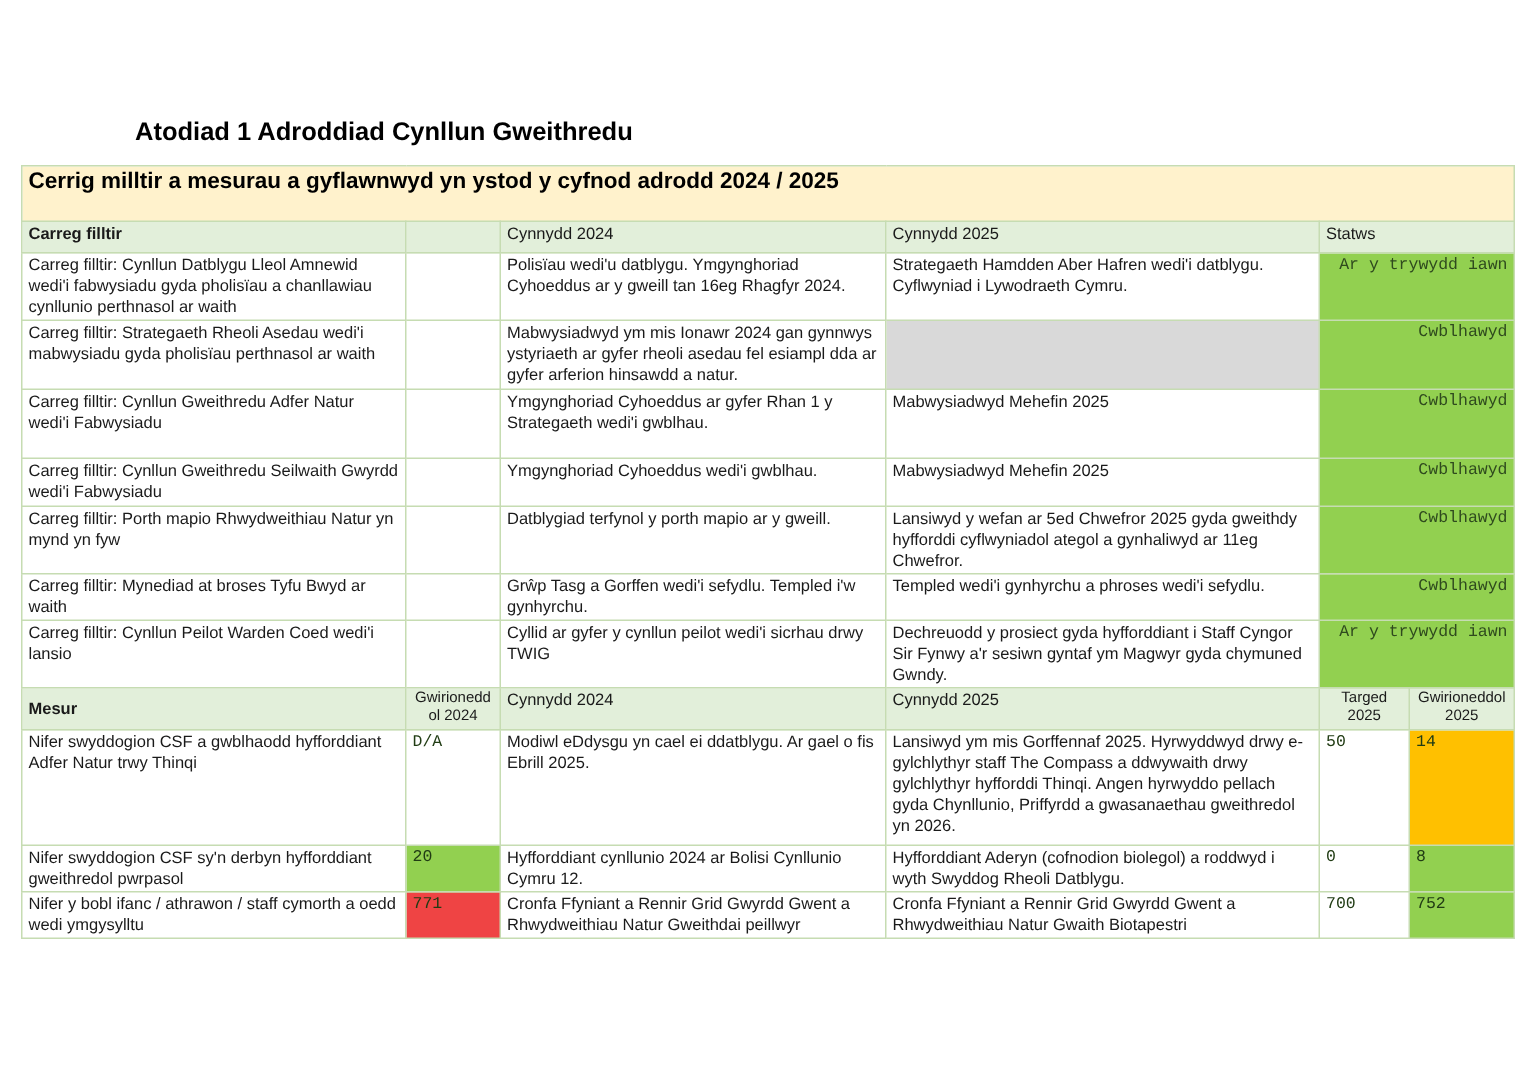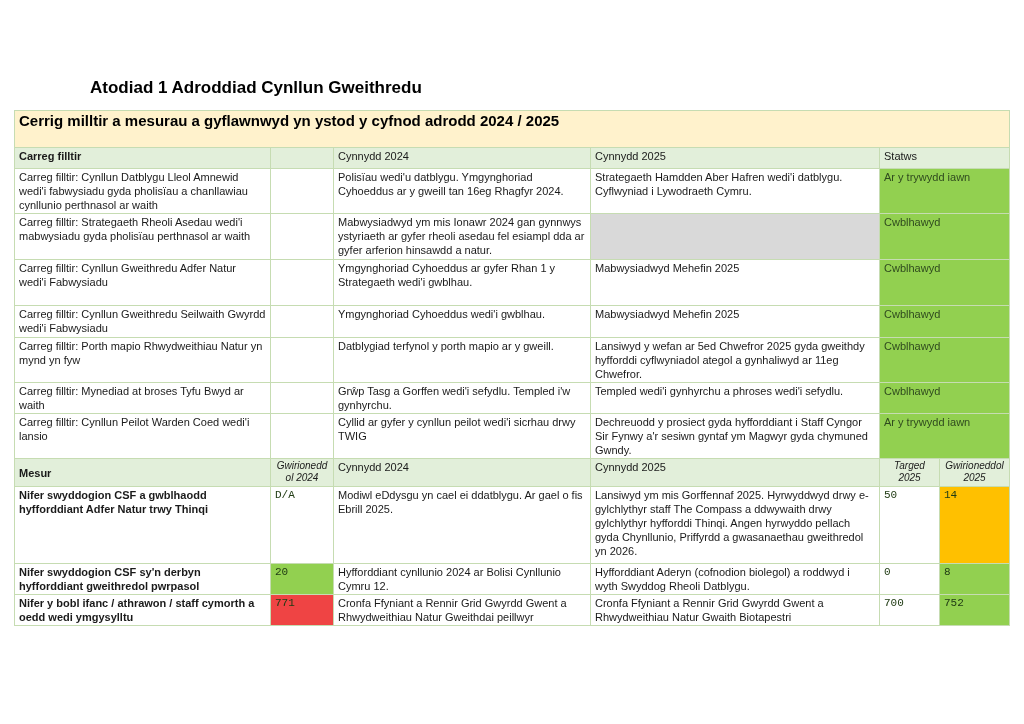--- a/index.html
+++ b/index.html
@@ -20,25 +20,25 @@
   table.report td {
     border:1px solid #c6dcb2; vertical-align:top; padding:1px 4px;
     word-wrap:break-word;
   }
   td.banner {
     background:#FFF2CC; font-size:15px; font-weight:bold; color:#000;
     padding:3px 5px; line-height:18px;
   }
   tr.hdr td { background:#E2EFDA; }
   td.hdr-bold { font-weight:bold; }
-  td.hdr-small { font-size:10px; text-align:center; line-height:12px; padding:1px 1px;font-style:italic; }
-  td.status { text-align:left; color:#2f4a1e; }
+  td.hdr-small { font-size:10px; text-align:center; line-height:12px; padding:1px 1px; }
+  td.status { text-align:right; color:#2f4a1e;font-family:Liberation Mono, monospace; }
   td.num { color:#213c14;font-family:Liberation Mono, monospace; }
   td.gray-empty { }
-  td.measure-name { vertical-align:middle;font-weight:bold; }
+  td.measure-name { vertical-align:middle; }
 </style>
 </head>
 <body>
 
 <div class="doc-title">Atodiad 1 Adroddiad Cynllun Gweithredu</div>
 
 <table class="report">
   <colgroup>
     <col style="width:256px">
       <col style="width:63px">

